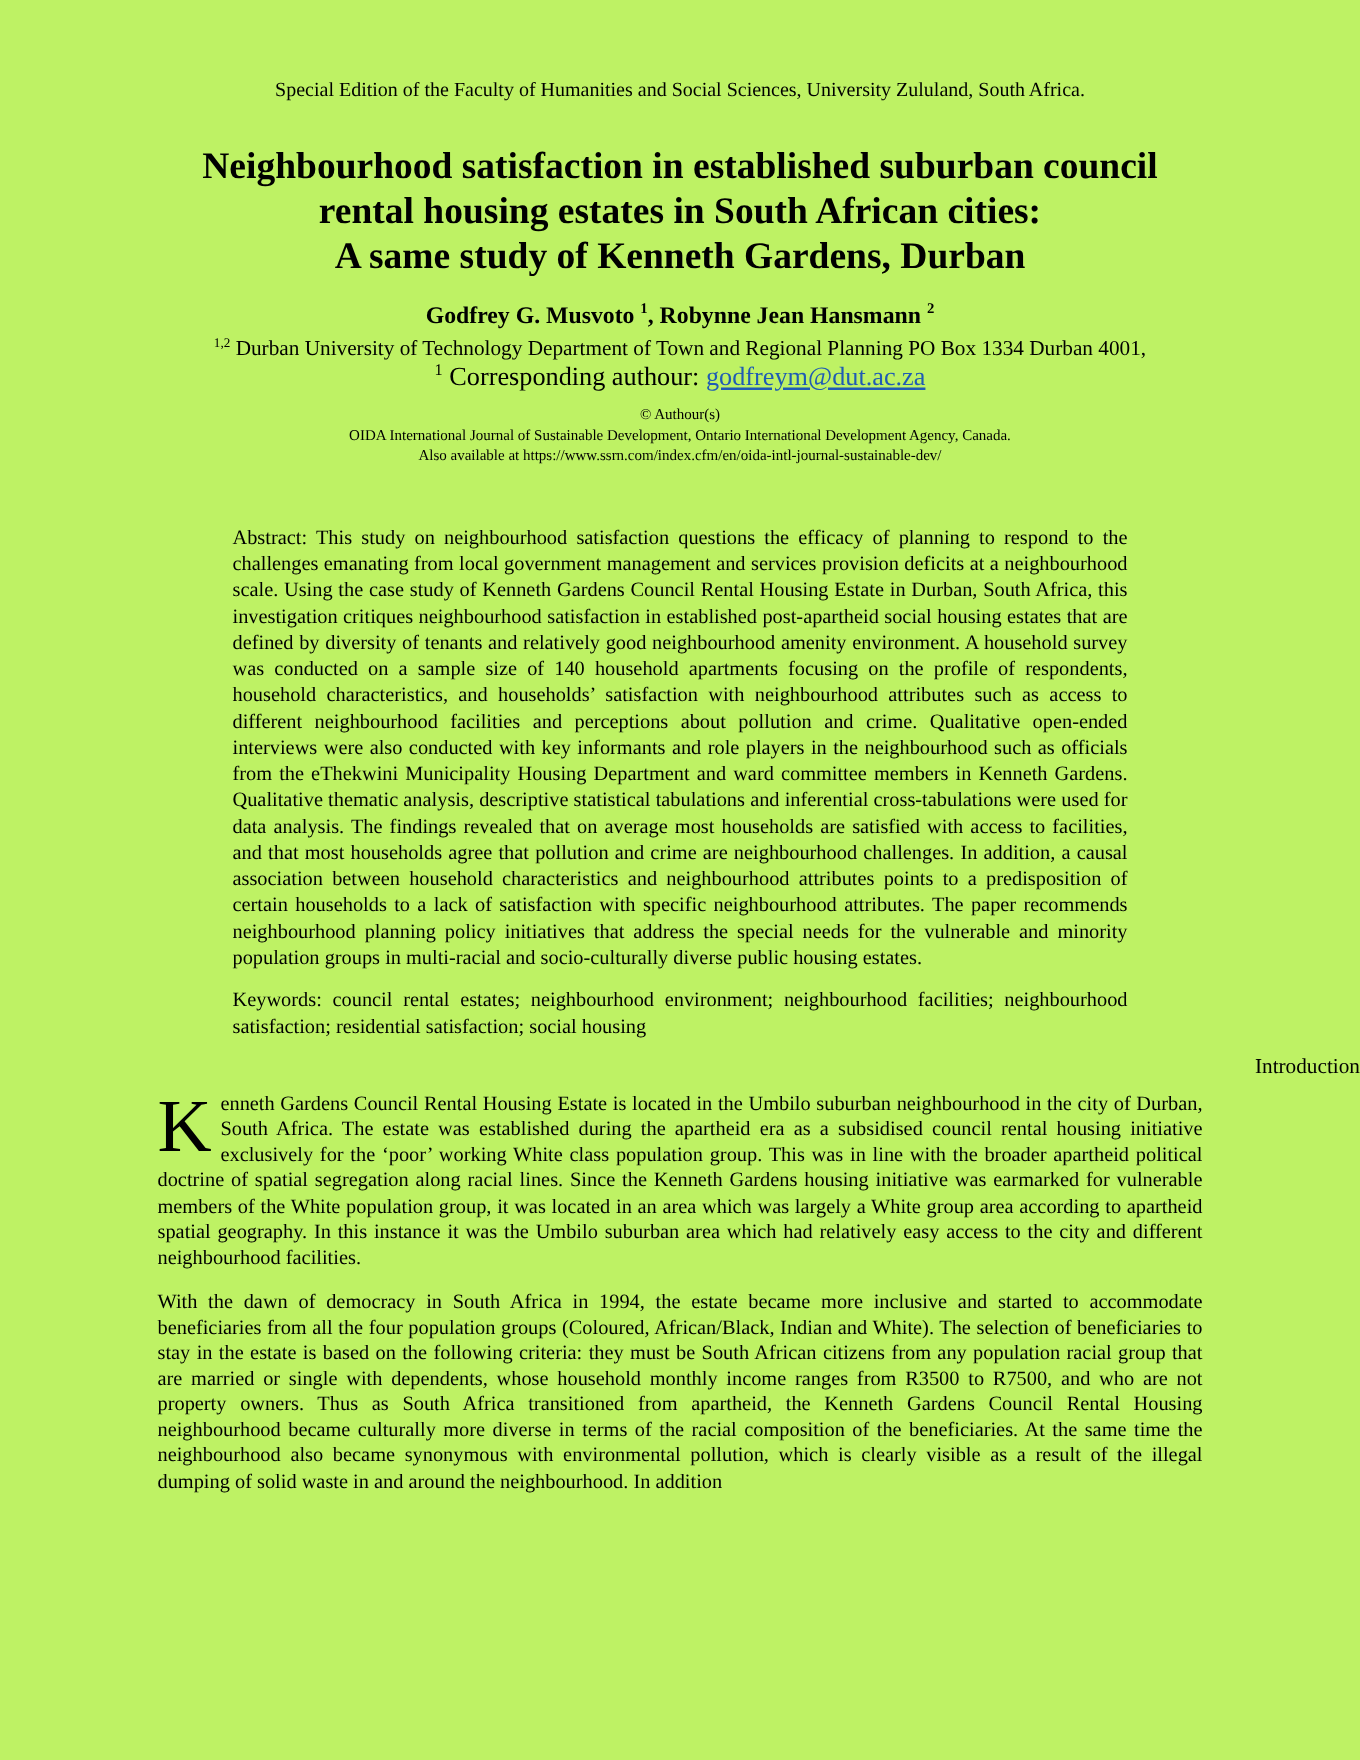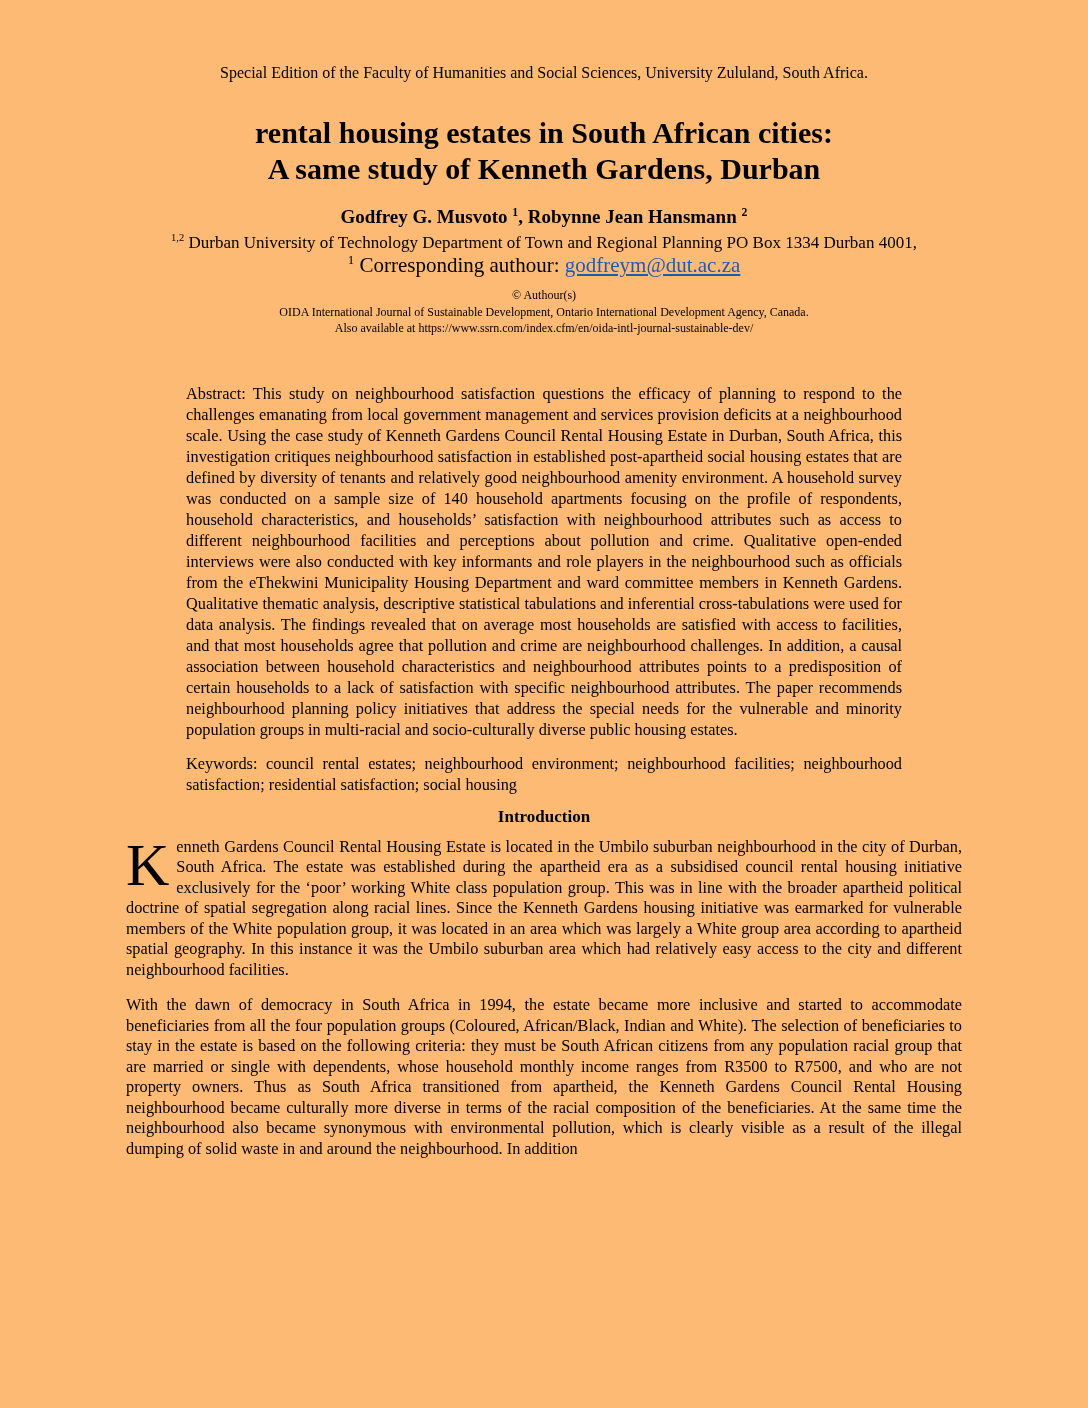--- a/index.html
+++ b/index.html
@@ -6,21 +6,21 @@
     margin: 0;
     padding: 0;
     background: #ffffff;
     color: #000000;
     font-family: "Liberation Serif", "DejaVu Serif", serif;
   }
   .page {
     position: relative;
     width: 1088px;
     height: 1408px;
-    background: #fdba74;
+    background: #bef264;
     overflow: hidden;
   }
   .journal-header {
     padding-top: 63px;
     text-align: center;
     font-size: 16px;
     line-height: 19px;
   }
   .paper-title {
     margin-top: 33px;
@@ -65,23 +65,23 @@
     margin-right: auto;
     text-align: justify;
     font-size: 16.3px;
     line-height: 21px;
   }
   .abstract-block { margin-top: 46px; }
   .keywords-block { margin-top: 13px; }
   .bold-label { font-weight: normal; }
   .section-heading {
     margin-top: 11px;
-    text-align: center;
+    text-align: right;
     font-size: 17px;
-    font-weight: bold;
+    font-weight: normal;
     line-height: 22px;
   }
   .wide-block {
     width: 836px;
     margin-left: auto;
     margin-right: auto;
     text-align: justify;
     font-size: 16.3px;
     line-height: 20.5px;
   }
@@ -95,20 +95,21 @@
   }
 </style>
 </head>
 <body>
 
 <div class="page">
 
   <div class="journal-header">Special Edition of the Faculty of Humanities and Social Sciences, University Zululand, South Africa.</div>
 
   <div class="paper-title">
+    <div>Neighbourhood satisfaction in established suburban council</div>
     <div>rental housing estates in South African cities:</div>
     <div>A same study of Kenneth Gardens, Durban</div>
   </div>
 
   <div class="authors-line"><span>Godfrey G. Musvoto </span><sup>1</sup><span>, Robynne Jean Hansmann </span><sup>2</sup></div>
 
   <div class="affiliation">
     <div><sup>1,2</sup><span> Durban University of Technology Department of Town and Regional Planning PO Box 1334 Durban 4001,</span></div>
   </div>
 

